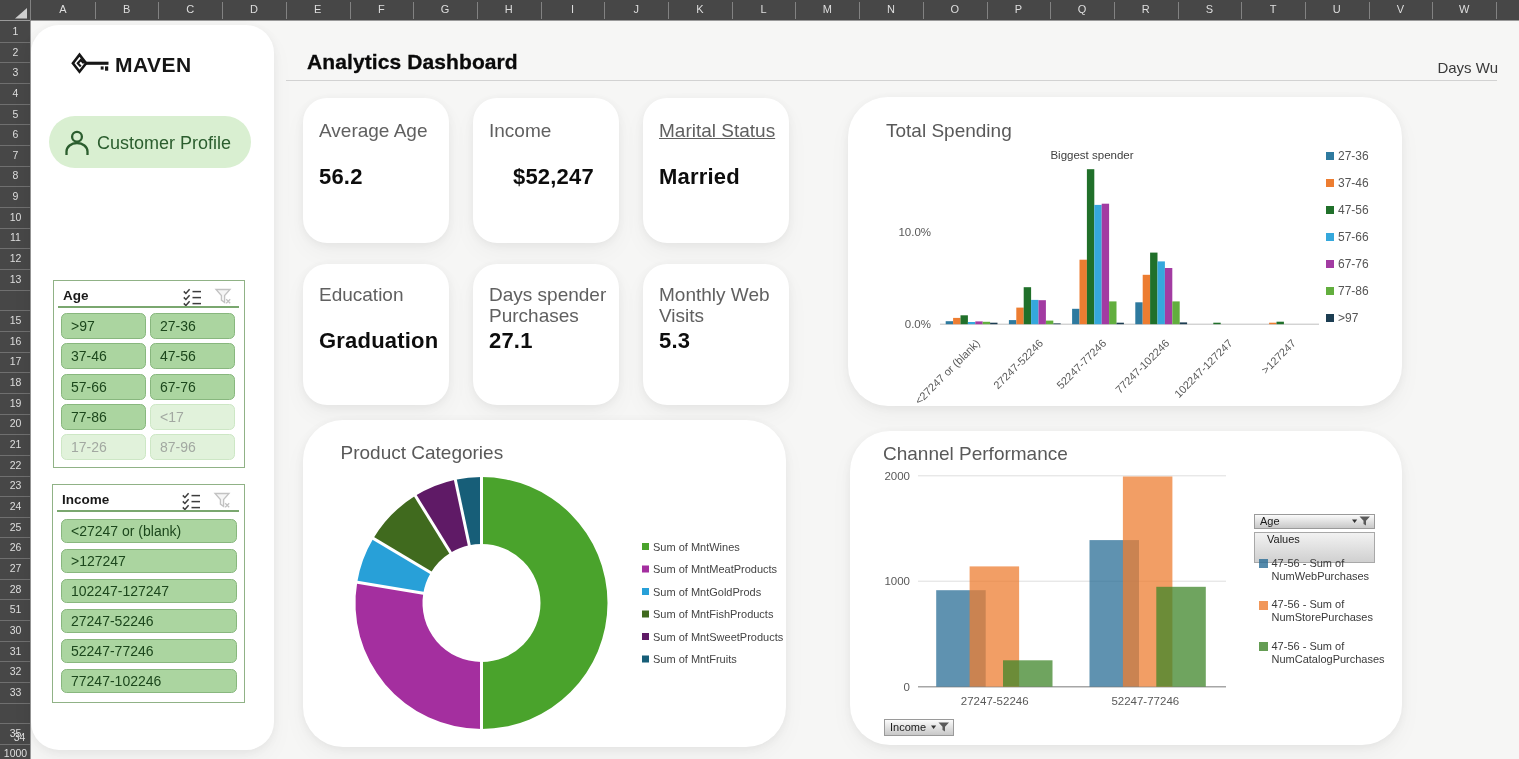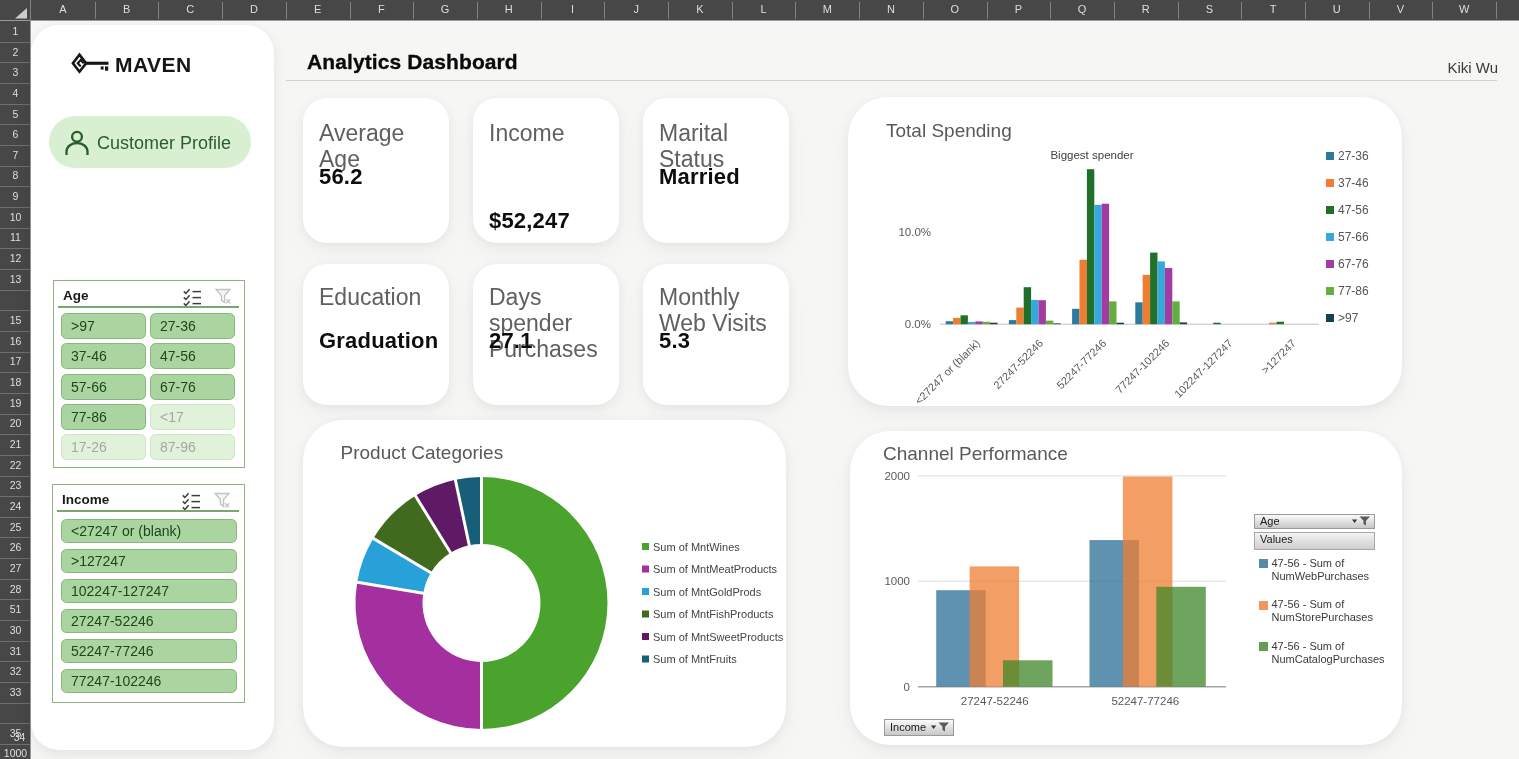--- a/index.html
+++ b/index.html
@@ -3,21 +3,21 @@
 <style>
 html,body{margin:0;padding:0;}
 body{width:1519px;height:759px;overflow:hidden;font-family:"Liberation Sans",sans-serif;background:#f6f6f5;position:relative;}
 .abs{position:absolute;}
 .card{position:absolute;background:#fff;box-shadow:0 2px 10px rgba(0,0,0,0.055),0 10px 24px rgba(0,0,0,0.035);}
 .hdl{position:absolute;color:#dedede;font-size:11px;transform:translateX(-50%);top:3px;}
 .rown{position:absolute;color:#dedede;font-size:10.5px;width:31px;text-align:center;}
 .slbtn{position:absolute;border-radius:5.5px;font-size:14px;line-height:1;display:flex;align-items:center;padding-left:9px;box-sizing:border-box;}
 .sel{background:#abd5a0;border:1px solid #88b77e;color:#1c471c;}
 .unsel{background:#e1f2db;border:1px solid #cde7c5;color:#a2a8a1;}
-.kpilab{position:absolute;font-size:23px;color:#606060;line-height:1.13;}
+.kpilab{position:absolute;font-size:19px;color:#606060;line-height:1.13;}
 .kpival{position:absolute;font-size:22px;font-weight:bold;color:#0d0d0d;letter-spacing:0.2px;}
 .ctitle{position:absolute;font-size:19px;color:#595959;}
 </style></head>
 <body>
 
 <div class="abs" style="left:0;top:0;width:1519px;height:21px;background:#474747;border-bottom:1px solid #9a9a9a;box-sizing:border-box;"></div>
 <svg class="abs" style="left:0;top:0" width="31" height="21">
     <polygon points="15,18.5 27,18.5 27,8" fill="#cdcdcd"></polygon>
   </svg>
 <div class="abs" style="left:30px;top:0;width:1px;height:21px;background:#828282;"></div>
@@ -203,29 +203,29 @@
 </svg>
 <div class="abs" style="left:57px;top:510px;width:182px;height:2px;background:#7aa76f;"></div>
 <div class="slbtn sel" style="left:61px;top:518.5px;width:176px;height:24.5px;">&lt;27247 or (blank)</div>
 <div class="slbtn sel" style="left:61px;top:548.5px;width:176px;height:24.5px;">&gt;127247</div>
 <div class="slbtn sel" style="left:61px;top:578.6px;width:176px;height:24.5px;">102247-127247</div>
 <div class="slbtn sel" style="left:61px;top:608.6px;width:176px;height:24.5px;">27247-52246</div>
 <div class="slbtn sel" style="left:61px;top:638.7px;width:176px;height:24.5px;">52247-77246</div>
 <div class="slbtn sel" style="left:61px;top:668.8px;width:176px;height:24.5px;">77247-102246</div>
 <div class="abs" style="left:307px;top:50px;font-size:21px;font-weight:bold;color:#0a0a0a;letter-spacing:0.1px;-webkit-text-stroke:0.3px #0a0a0a;">Analytics Dashboard</div>
 <div class="abs" style="left:286px;top:80px;width:1211px;height:1px;background:#d2d2d2;"></div>
-<div class="abs" style="left:1398px;top:58.5px;width:100px;text-align:right;font-size:15px;color:#3a3a3a;">Kiki Wu</div>
+<div class="abs" style="left:1398px;top:58.5px;width:100px;text-align:right;font-size:15px;color:#3a3a3a;">Days Wu</div>
 <div class="card" style="left:303px;top:98px;width:146px;height:145px;border-radius:24px;"></div>
 <div class="kpilab" style="left:319px;top:120px;width:124px;">Average Age</div>
 <div class="kpival" style="left:319px;top:164px;">56.2</div>
 <div class="card" style="left:473px;top:98px;width:146px;height:145px;border-radius:24px;"></div>
 <div class="kpilab" style="left:489px;top:120px;width:124px;">Income</div>
-<div class="kpival" style="left:489px;top:164px;margin-top:44px;">$52,247</div>
+<div class="kpival" style="left:513px;top:164px;">$52,247</div>
 <div class="card" style="left:643px;top:98px;width:146px;height:145px;border-radius:24px;"></div>
-<div class="kpilab" style="left:659px;top:120px;width:124px;">Marital Status</div>
+<div class="kpilab" style="left:659px;top:120px;width:124px;text-decoration:underline;">Marital Status</div>
 <div class="kpival" style="left:659px;top:164px;">Married</div>
 <div class="card" style="left:303px;top:264px;width:146px;height:141px;border-radius:24px;"></div>
 <div class="kpilab" style="left:319px;top:284px;width:124px;">Education</div>
 <div class="kpival" style="left:319px;top:328px;">Graduation</div>
 <div class="card" style="left:473px;top:264px;width:146px;height:141px;border-radius:24px;"></div>
 <div class="kpilab" style="left:489px;top:284px;width:124px;">Days spender Purchases</div>
 <div class="kpival" style="left:489px;top:328px;">27.1</div>
 <div class="card" style="left:643px;top:264px;width:146px;height:141px;border-radius:24px;"></div>
 <div class="kpilab" style="left:659px;top:284px;width:124px;">Monthly Web Visits</div>
 <div class="kpival" style="left:659px;top:328px;">5.3</div>
@@ -331,21 +331,21 @@
     <rect x="239.5" y="109.1" width="49.5" height="146.6" fill="#2a6d96" fill-opacity="0.75"></rect>
     <rect x="272.9" y="45.5" width="49.5" height="210.2" fill="#ED7D31" fill-opacity="0.75"></rect>
     <rect x="306.3" y="155.8" width="49.5" height="99.9" fill="#3f8529" fill-opacity="0.75"></rect>
     <text x="144.7" y="274.0" font-size="11.5" fill="#595959" text-anchor="middle">27247-52246</text>
     <text x="295.3" y="274.0" font-size="11.5" fill="#595959" text-anchor="middle">52247-77246</text>
   </svg>
 <div class="abs" style="left:1254px;top:514px;width:121px;height:14.5px;background:linear-gradient(#fbfbfb,#dedede 55%,#c8c8c8);border:1px solid #9a9a9a;box-sizing:border-box;font-size:11px;color:#1a1a1a;line-height:12.5px;padding-left:5px;position:absolute;">Age<svg width="20" height="10" viewBox="0 0 20 10" style="position:absolute;right:3px;top:50%;transform:translateY(-50%);">
       <path d="M1 3.5 l2.6 3.4 l2.6 -3.4 z" fill="#333"></path>
       <path d="M8.5 0.5 h10.5 l-4 4.3 v4.8 l-2.5 -1.7 v-3.1 z" fill="#5a5a5a"></path>
     </svg></div>
-<div class="abs" style="left:1254px;top:531.5px;width:121px;height:18px;background:linear-gradient(#f2f2f2,#d0d0d0);border:1px solid #a8a8a8;box-sizing:border-box;font-size:11px;color:#1a1a1a;line-height:12px;padding-left:5px;">Values</div>
+<div class="abs" style="left:1254px;top:531.5px;width:121px;height:31px;background:linear-gradient(#f2f2f2,#d0d0d0);border:1px solid #a8a8a8;box-sizing:border-box;font-size:11px;color:#1a1a1a;line-height:12px;padding-left:12px;">Values</div>
 <div class="abs" style="left:1259px;top:559.0px;width:9px;height:9px;background:#2a6d96;opacity:0.8;"></div>
 <div class="abs" style="left:1271.5px;top:556.5px;font-size:11px;color:#3a3a3a;line-height:13.2px;">47-56 - Sum of<br>NumWebPurchases</div>
 <div class="abs" style="left:1259px;top:600.5px;width:9px;height:9px;background:#ED7D31;opacity:0.8;"></div>
 <div class="abs" style="left:1271.5px;top:598.0px;font-size:11px;color:#3a3a3a;line-height:13.2px;">47-56 - Sum of<br>NumStorePurchases</div>
 <div class="abs" style="left:1259px;top:642.0px;width:9px;height:9px;background:#3f8529;opacity:0.8;"></div>
 <div class="abs" style="left:1271.5px;top:639.5px;font-size:11px;color:#3a3a3a;line-height:13.2px;">47-56 - Sum of<br>NumCatalogPurchases</div>
 <div class="abs" style="left:884px;top:719px;width:70px;height:16.5px;background:linear-gradient(#fbfbfb,#dedede 55%,#c8c8c8);border:1px solid #9a9a9a;box-sizing:border-box;font-size:11px;color:#1a1a1a;line-height:14.5px;padding-left:5px;position:absolute;">Income<svg width="20" height="10" viewBox="0 0 20 10" style="position:absolute;right:3px;top:50%;transform:translateY(-50%);">
       <path d="M1 3.5 l2.6 3.4 l2.6 -3.4 z" fill="#333"></path>
       <path d="M8.5 0.5 h10.5 l-4 4.3 v4.8 l-2.5 -1.7 v-3.1 z" fill="#5a5a5a"></path>
     </svg></div>

